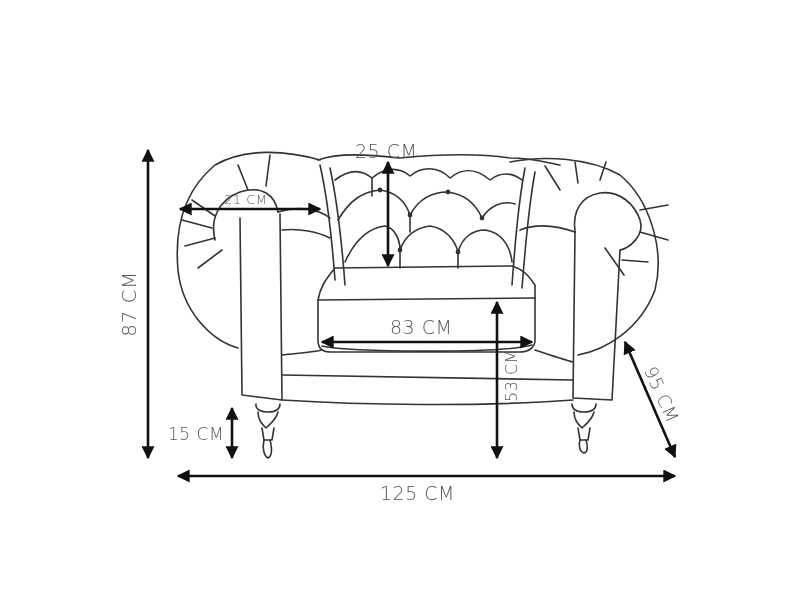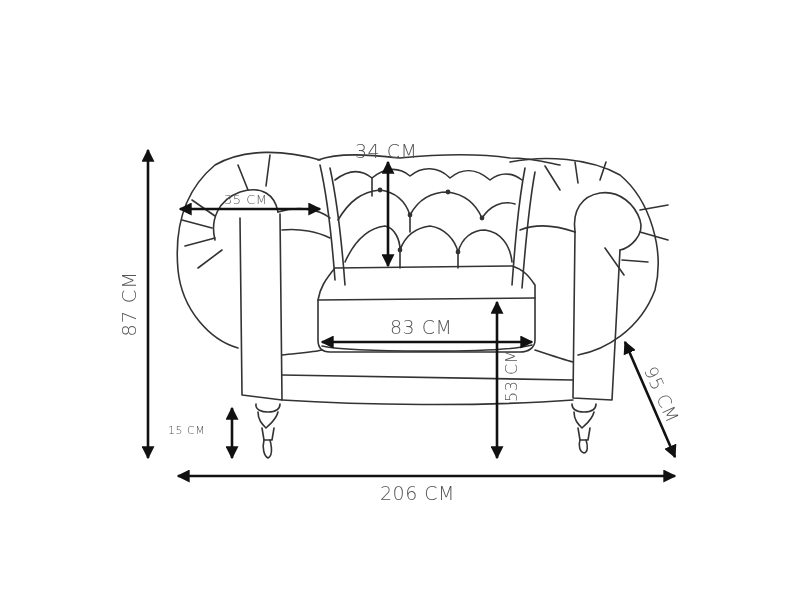--- a/index.html
+++ b/index.html
@@ -77,21 +77,21 @@
     <line x1="180" y1="209" x2="320" y2="209" marker-start="url(#ah)" marker-end="url(#ah)"></line>
     <line x1="388" y1="162" x2="388" y2="266" marker-start="url(#ah)" marker-end="url(#ah)"></line>
     <line x1="322" y1="342" x2="532" y2="342" marker-start="url(#ah)" marker-end="url(#ah)"></line>
     <line x1="497" y1="302" x2="497" y2="458" marker-start="url(#ah)" marker-end="url(#ah)"></line>
     <line x1="625" y1="342" x2="675" y2="457" marker-start="url(#ah)" marker-end="url(#ah)"></line>
     <line x1="178" y1="476" x2="675" y2="476" marker-start="url(#ah)" marker-end="url(#ah)"></line>
   </g>
 </svg>
 
 <div class="lbl" style="left:96px; top:292px; font-size:20px; transform: rotate(-90deg);">87 CM</div>
-<div class="lbl" style="left:168px; top:424px; font-size:11px;">15 CM</div>
-<div class="lbl" style="left:224px; top:192px; font-size:13px;">35 CM</div>
-<div class="lbl" style="left:355px; top:140px; font-size:19px;">34 CM</div>
+<div class="lbl" style="left:168px; top:424px; font-size:17px;">15 CM</div>
+<div class="lbl" style="left:224px; top:192px; font-size:13px;">21 CM</div>
+<div class="lbl" style="left:355px; top:140px; font-size:19px;">25 CM</div>
 <div class="lbl" style="left:390px; top:316px; font-size:19px;">83 CM</div>
 <div class="lbl" style="left:485px; top:366px; font-size:16px; transform: rotate(-90deg);">53 CM</div>
 <div class="lbl" style="left:632px; top:384px; font-size:18px; transform: rotate(66deg);">95 CM</div>
-<div class="lbl" style="left:380px; top:482px; font-size:19px;">206 CM</div>
+<div class="lbl" style="left:380px; top:482px; font-size:19px;">125 CM</div>
 
 </div>
 
 </body></html>

